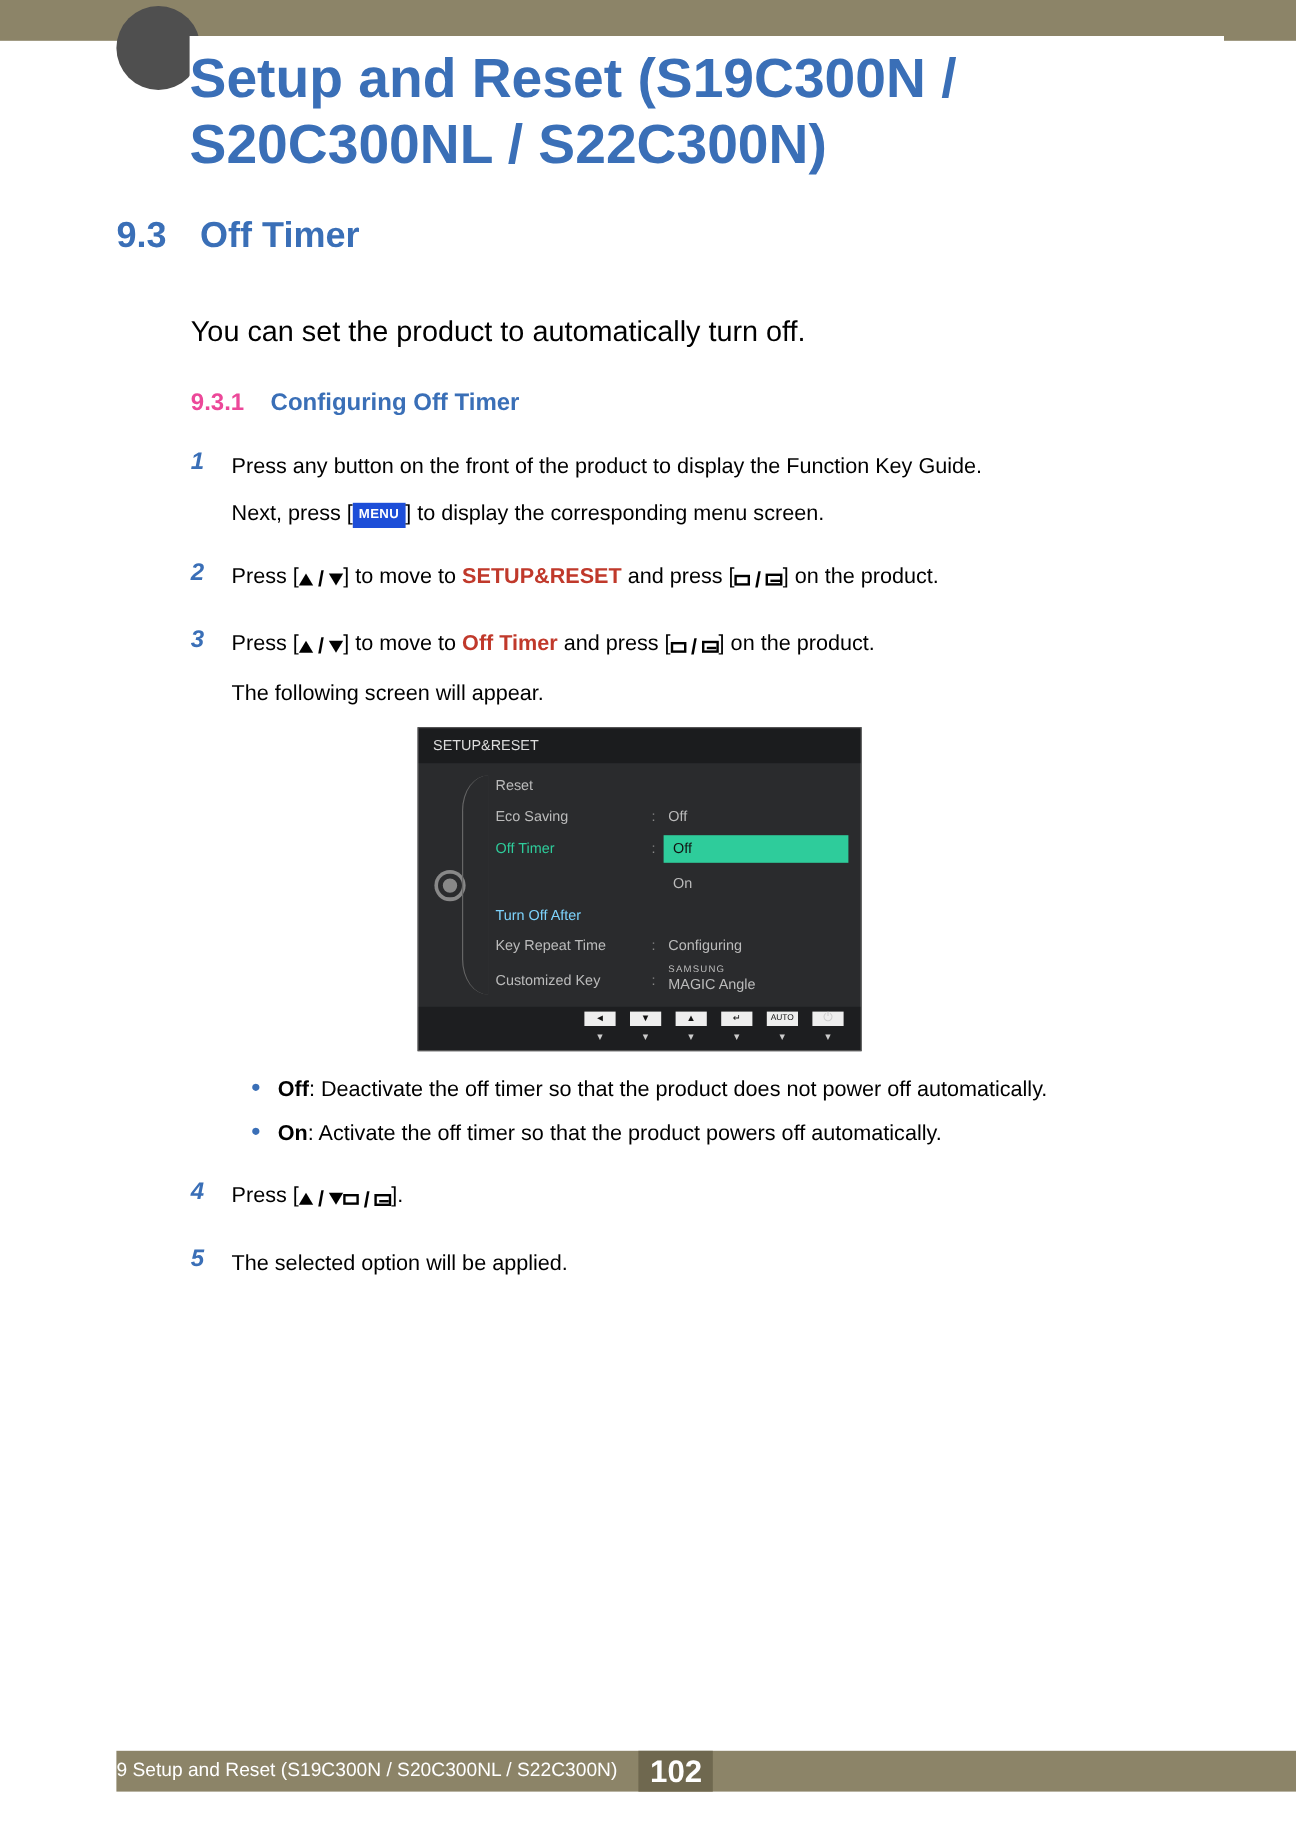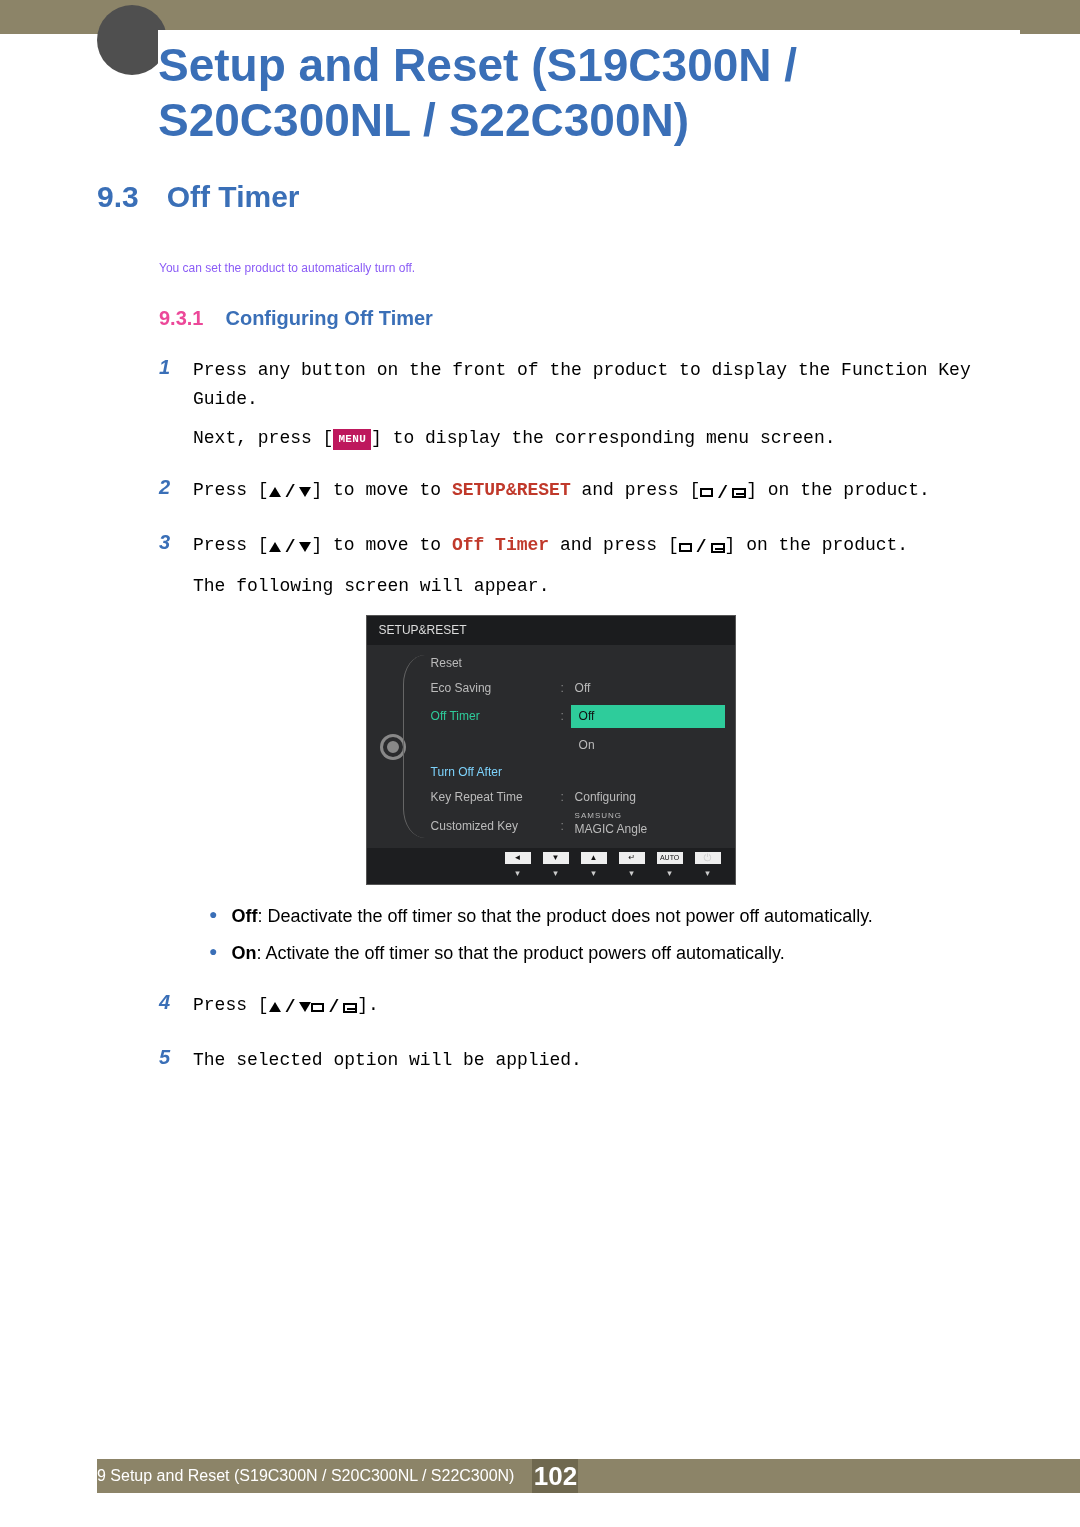--- a/index.html
+++ b/index.html
@@ -57,23 +57,23 @@
     color: #3a6fb7;
     font-size: 30px;
     font-weight: bold;
   }
   .section-title {
     color: #3a6fb7;
     font-size: 30px;
     font-weight: bold;
   }
   .body-text {
-    font-size: 12px;
+    font-size: 24px;
     line-height: 1.5;
-    color: #8b5cf6;
+    color: #000000;
   }
   .intro { margin-left: 62px; margin-bottom: 30px; }
   .subsection-row {
     margin-left: 62px;
     margin-top: 10px;
     margin-bottom: 26px;
     display: flex;
     gap: 22px;
   }
   .subsection-num {
@@ -100,25 +100,25 @@
     color: #3a6fb7;
     font-style: italic;
     font-size: 20px;
     font-weight: bold;
     min-width: 16px;
   }
   .step-body {
     font-size: 18px;
     line-height: 1.6;
   }
-  .step-body p { margin-bottom: 10px; font-family: Liberation Mono, monospace; }
+  .step-body p { margin-bottom: 10px; }
   .emph-red { color: #c0392b; font-weight: bold; }
   .btn-menu {
     display:inline-block;
-    background:#be185d; color:#fff;
+    background:#1d4ed8; color:#fff;
     font-size:11px; font-weight:bold;
     padding:2px 5px;
     vertical-align: 1px;
     letter-spacing:0.3px;
   }
   .icon-updown {
     display:inline-flex; align-items:center; gap:2px;
     vertical-align: -2px;
   }
   .tri-up { width:0;height:0;border-left:6px solid transparent;border-right:6px solid transparent;border-bottom:10px solid #000;}
@@ -216,21 +216,21 @@
     padding-right:0;
   }
   .footer-text {
     color:#fff; font-size:16px; padding-right:8px;
   }
   .footer-page {
     background:#6f684f;
     color:#fff;
     font-size:26px;
     font-weight:bold;
-    width:46px;
+    width:62px;
     text-align:center;
     line-height:34px;
   }
   .magic-sub { font-size:8px; letter-spacing:1px; display:block; line-height:0.8;}
 </style>
 </head>
 <body>
 
 <div class="topbar"></div>
 <div class="chapter-tab"></div>

